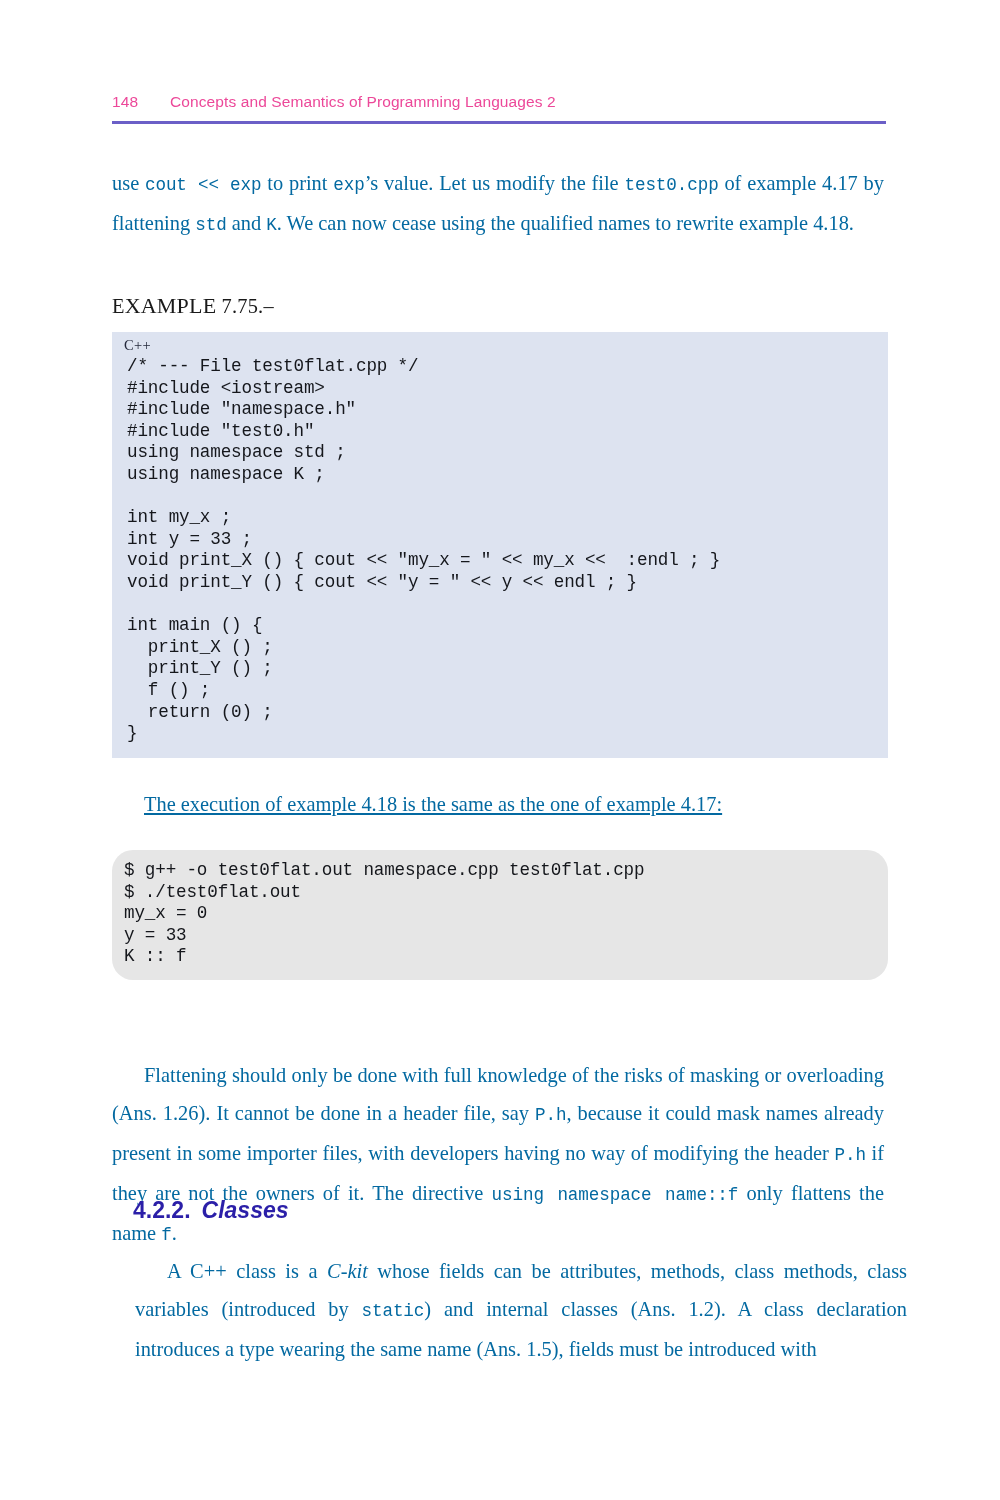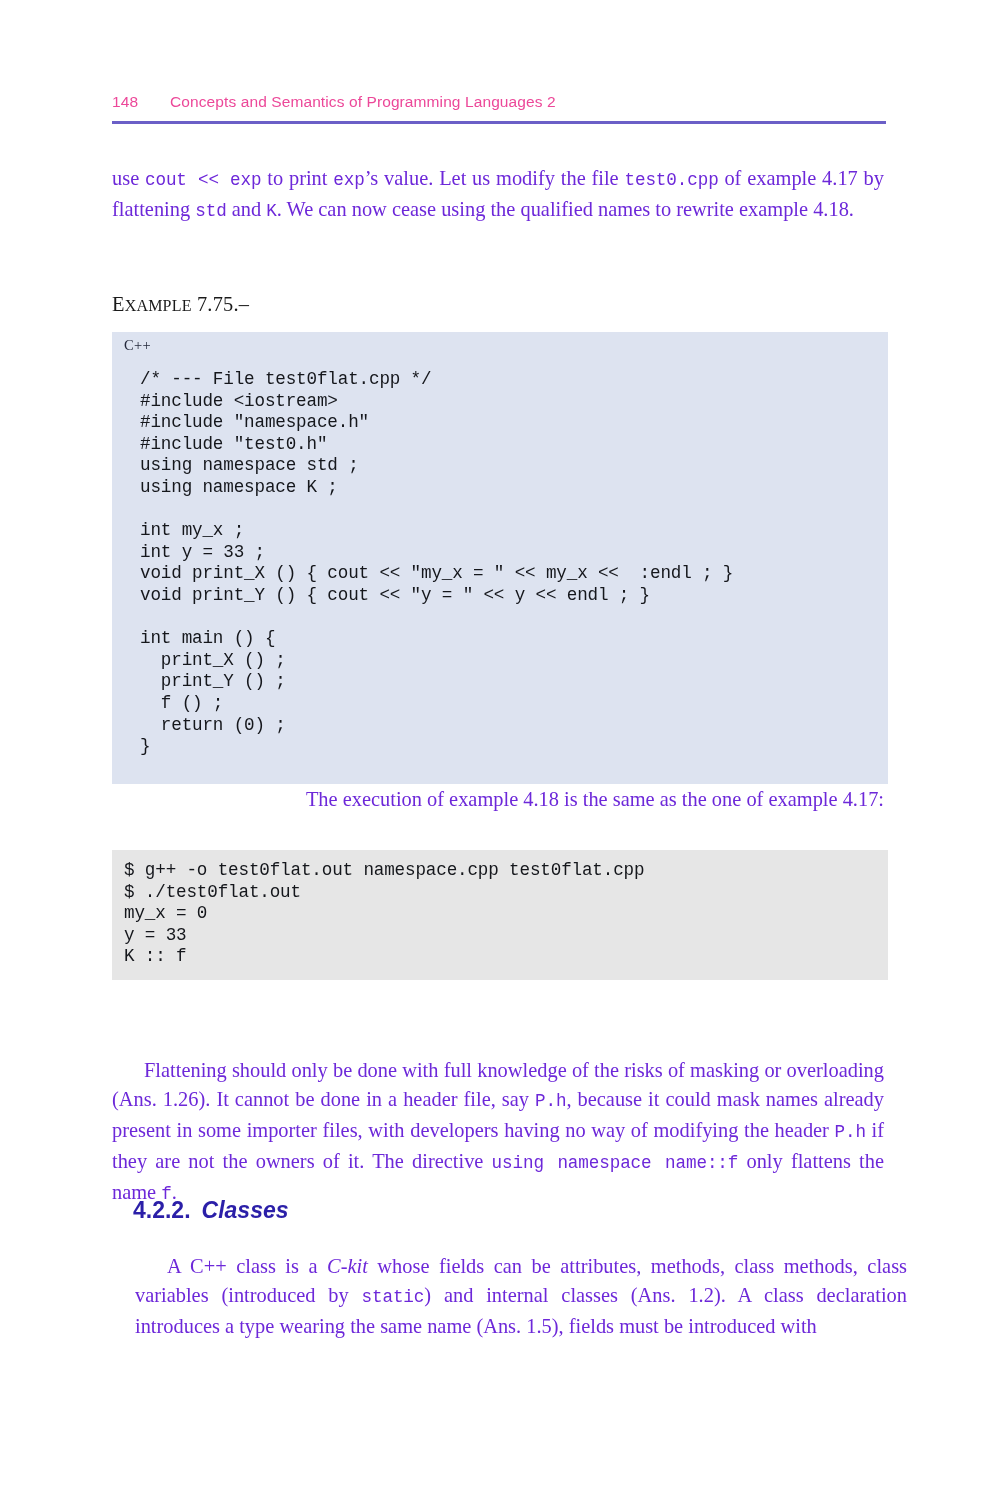--- a/index.html
+++ b/index.html
@@ -47,26 +47,26 @@
     width: 774px;
     height: 3px;
     background: #6b5fc7;
   }
 
   
   .para {
     position: absolute;
     width: 772px;
     font-size: 20.4px;
-    line-height: 29px;
+    line-height: 38px;
     text-align: justify;
     text-justify: inter-word;
-    color: #6d28d9;
-  }
-  .para.nojust { text-align: right; }
+    color: #0369a1;
+  }
+  .para.nojust { text-align: left; text-decoration: underline; }
   .indent { text-indent: 32px; }
 
   code, .tt {
     font-family: "Liberation Mono", "DejaVu Sans Mono", monospace;
     font-size: 17.6px;
     letter-spacing: -0.1px;
   }
   .ital { font-style: italic; }
 
   
@@ -75,21 +75,21 @@
     left: 0;
     top: 293px;
     font-size: 20.4px;
     letter-spacing: 0.2px;
     white-space: nowrap;
   }
   .example-label .sc {
     font-size: 20.4px;
   }
   .example-label .smallcaps {
-    font-size: 16px;
+    font-size: 22px;
   }
 
   
   .codeblock {
     position: absolute;
     left: 0;
     top: 332px;
     width: 776px;
     background: #dde3f0;
     padding: 6px 0 10px 0;
@@ -97,39 +97,40 @@
   }
   .codeblock .lang {
     font-family: "Liberation Serif", "DejaVu Serif", serif;
     font-size: 14.5px;
     color: #23283a;
     padding: 0 0 0 12px;
     line-height: 15px;
     letter-spacing: 0.3px;
   }
   .codeblock pre {
-    margin: 16px;
+    margin: 3px;
     padding: 0 0 0 12px;
     font-family: "Liberation Mono", "DejaVu Sans Mono", monospace;
     font-size: 17.6px;
     line-height: 21.6px;
     color: #15171c;
     white-space: pre;
     letter-spacing: -0.15px;
   }
 
   
   .termblock {
     position: absolute;
     left: 0;
     top: 850px;
     width: 776px;
     background: #e6e6e6;
     padding: 10px 0 12px 0;
     box-sizing: border-box;
+    border-radius: 21px;
   }
   .termblock pre {
     margin: 0;
     padding: 0 0 0 12px;
     font-family: "Liberation Mono", "DejaVu Sans Mono", monospace;
     font-size: 17.6px;
     line-height: 21.6px;
     color: #15171c;
     white-space: pre;
     letter-spacing: -0.15px;

